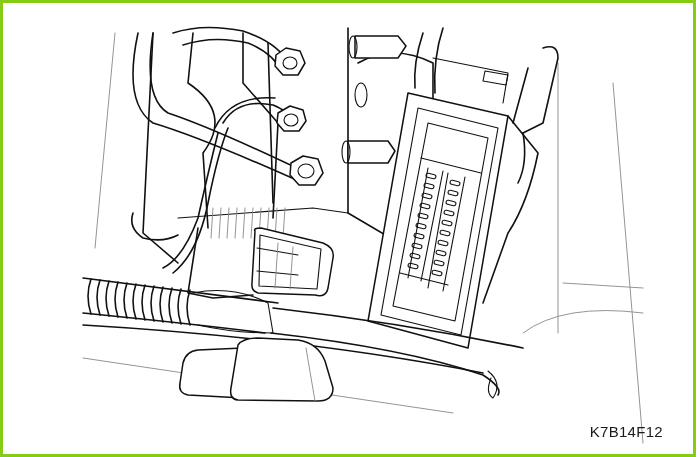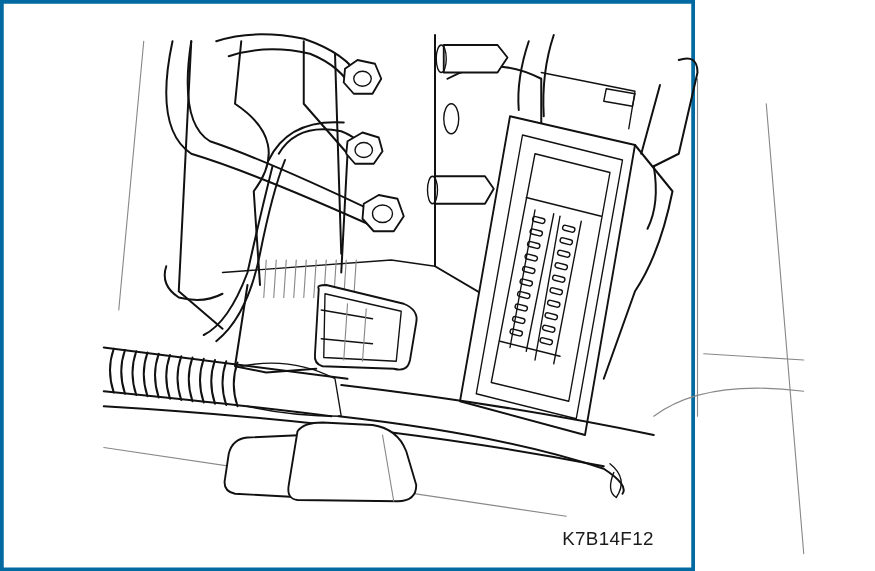--- a/index.html
+++ b/index.html
@@ -1,19 +1,19 @@
 <!DOCTYPE html>
 <html><head>
 <meta charset="utf-8">
 <style>
   html, body { margin: 0; padding: 0; background: #ffffff; }
   body { width: 700px; height: 457px; overflow: hidden; position: relative; }
   .frame {
-    position: absolute; left: 0; top: 0; width: 556px; height: 457px;
-    box-sizing: border-box; border: 3px solid #0369a1; background: #fff;
+    position: absolute; left: 0; top: 0; width: 696px; height: 457px;
+    box-sizing: border-box; border: 3px solid #84cc16; background: #fff;
   }
   svg.illus { position: absolute; left: 3px; top: 3px; width: 694px; height: 451px; }
   .fig-label {
     position: absolute; right: 30px; bottom: 14px;
     font-family: "Liberation Sans", sans-serif; font-size: 15px; color: #1a1a1a;
     letter-spacing: 0.3px;
   }
   .k { fill: none; stroke: #111; stroke-width: 1.6; stroke-linejoin: round; stroke-linecap: round; }
   .t { fill: none; stroke: #111; stroke-width: 1.1; stroke-linejoin: round; stroke-linecap: round; }
   .g { fill: none; stroke: #888; stroke-width: 0.9; stroke-linecap: round; }

